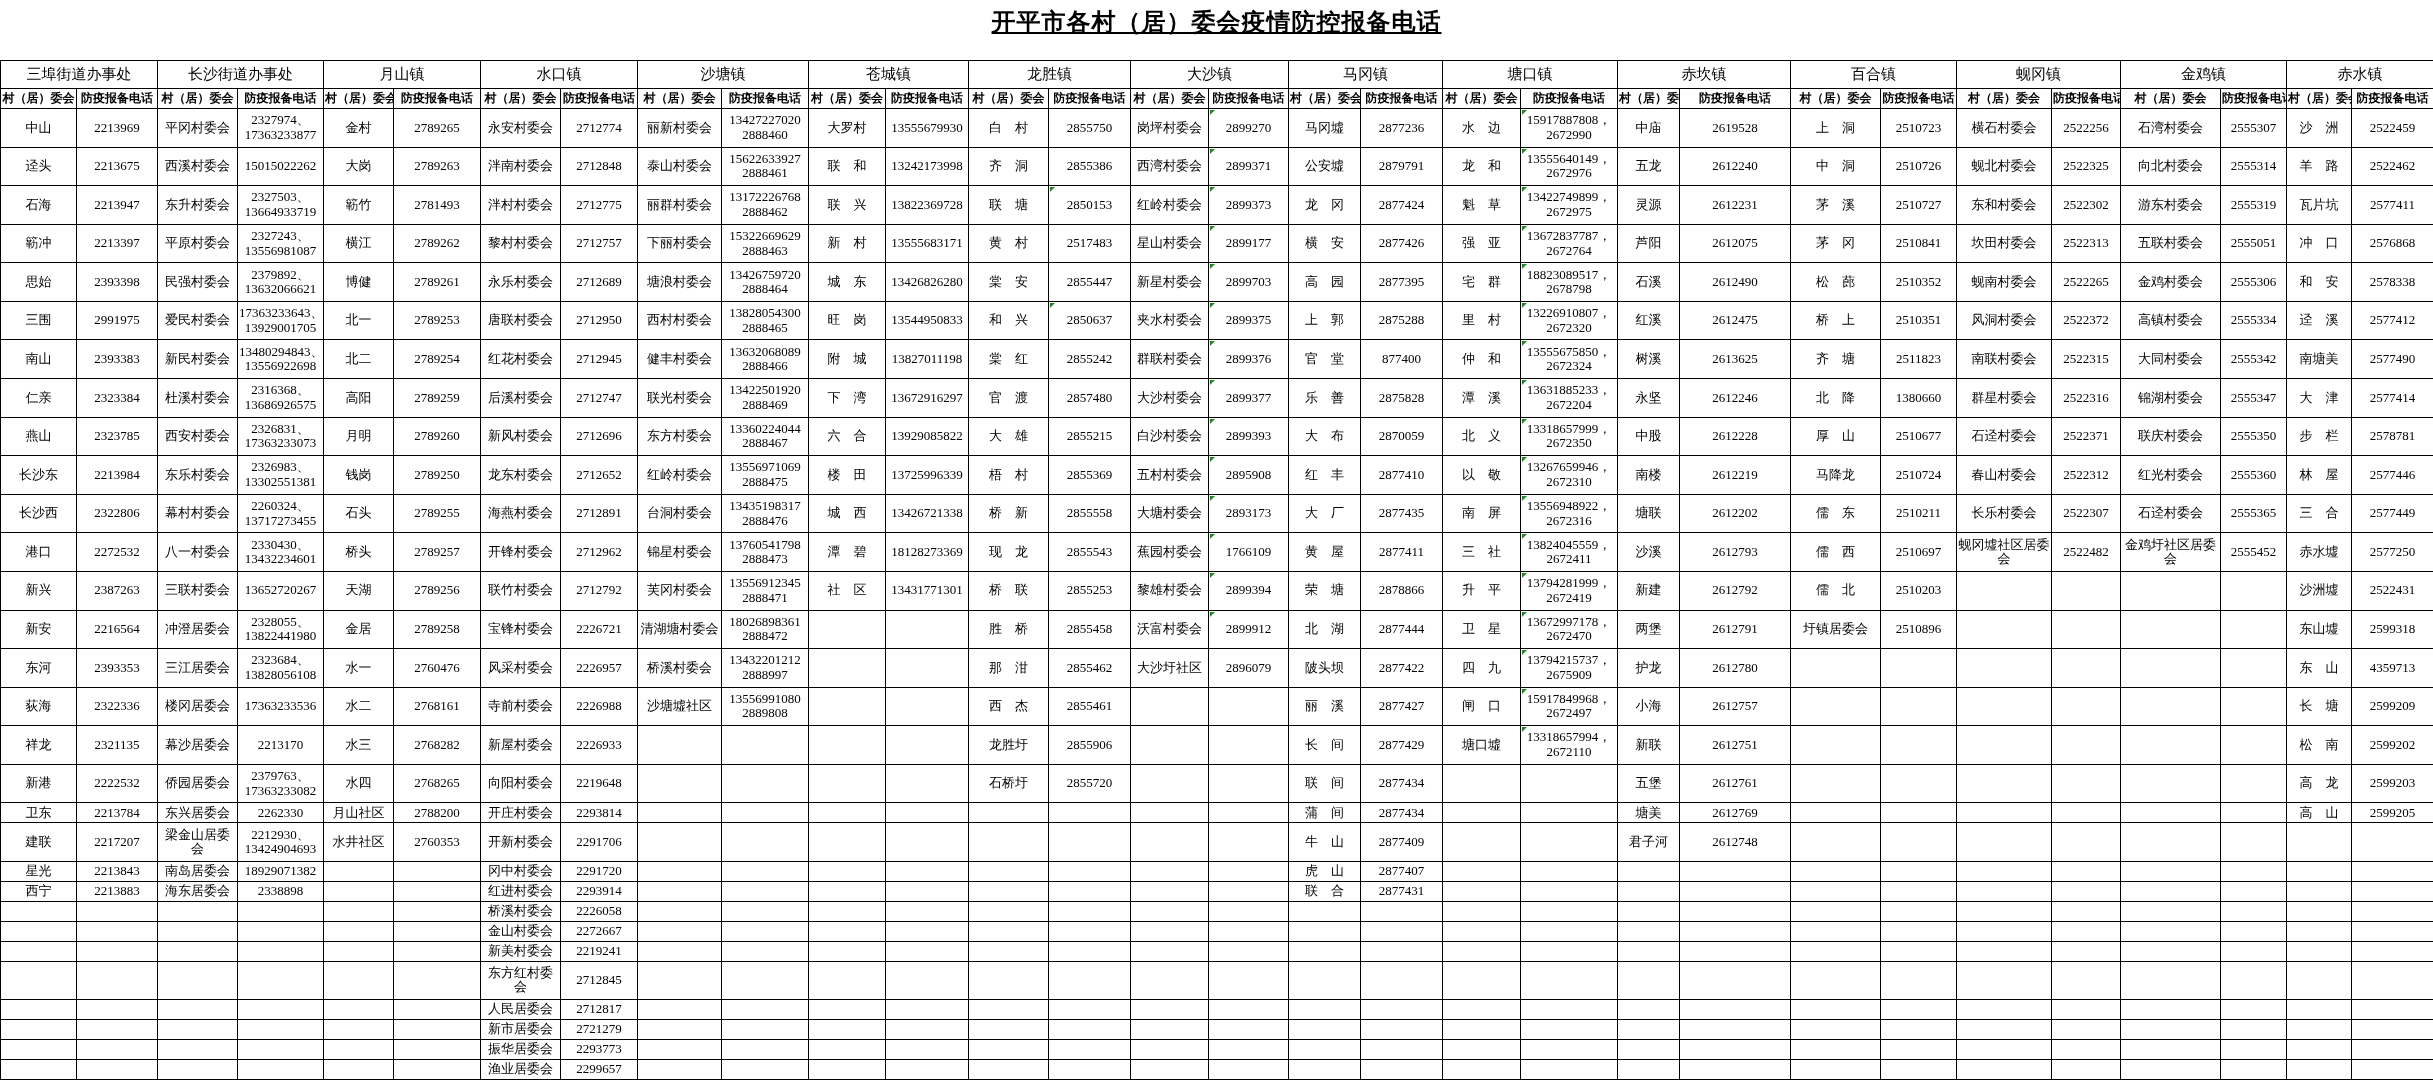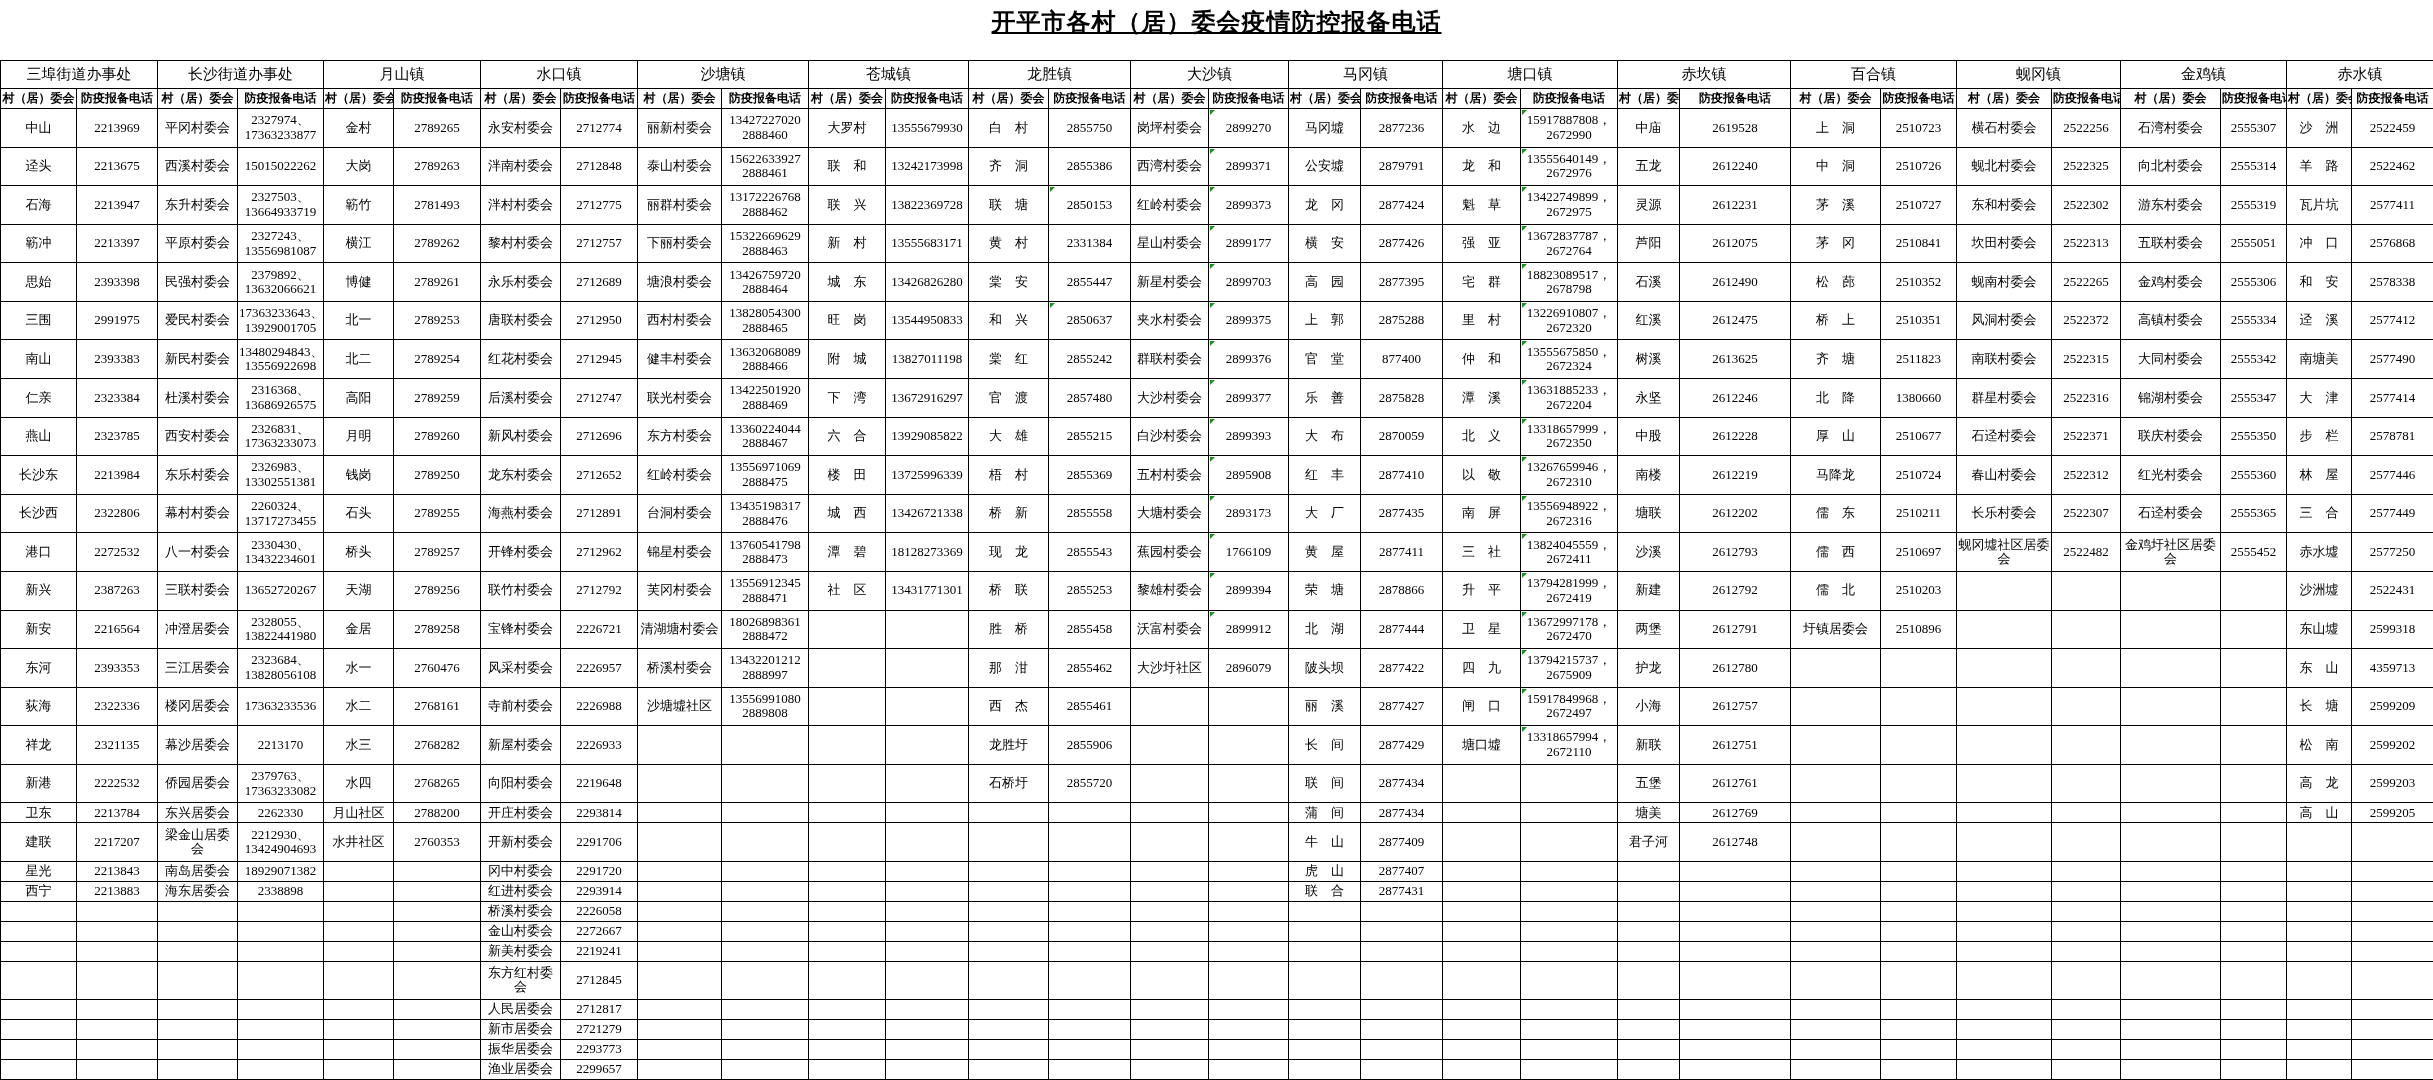--- a/index.html
+++ b/index.html
@@ -232,21 +232,21 @@
         <td class="committee-cell">横江</td>
         <td class="phone-cell">2789262</td>
         <td class="committee-cell">黎村村委会</td>
         <td class="phone-cell">2712757</td>
         <td class="committee-cell">下丽村委会</td>
         <td class="phone-cell">15322669629
 2888463</td>
         <td class="committee-cell">新　村</td>
         <td class="phone-cell">13555683171</td>
         <td class="committee-cell">黄　村</td>
-        <td class="phone-cell">2331384</td>
+        <td class="phone-cell">2517483</td>
         <td class="committee-cell">星山村委会</td>
         <td class="phone-cell gm">2899177</td>
         <td class="committee-cell">横　安</td>
         <td class="phone-cell">2877426</td>
         <td class="committee-cell">强　亚</td>
         <td class="phone-cell gm">13672837787，
 2672764</td>
         <td class="committee-cell">芦阳</td>
         <td class="phone-cell">2612075</td>
         <td class="committee-cell">茅　冈</td>

